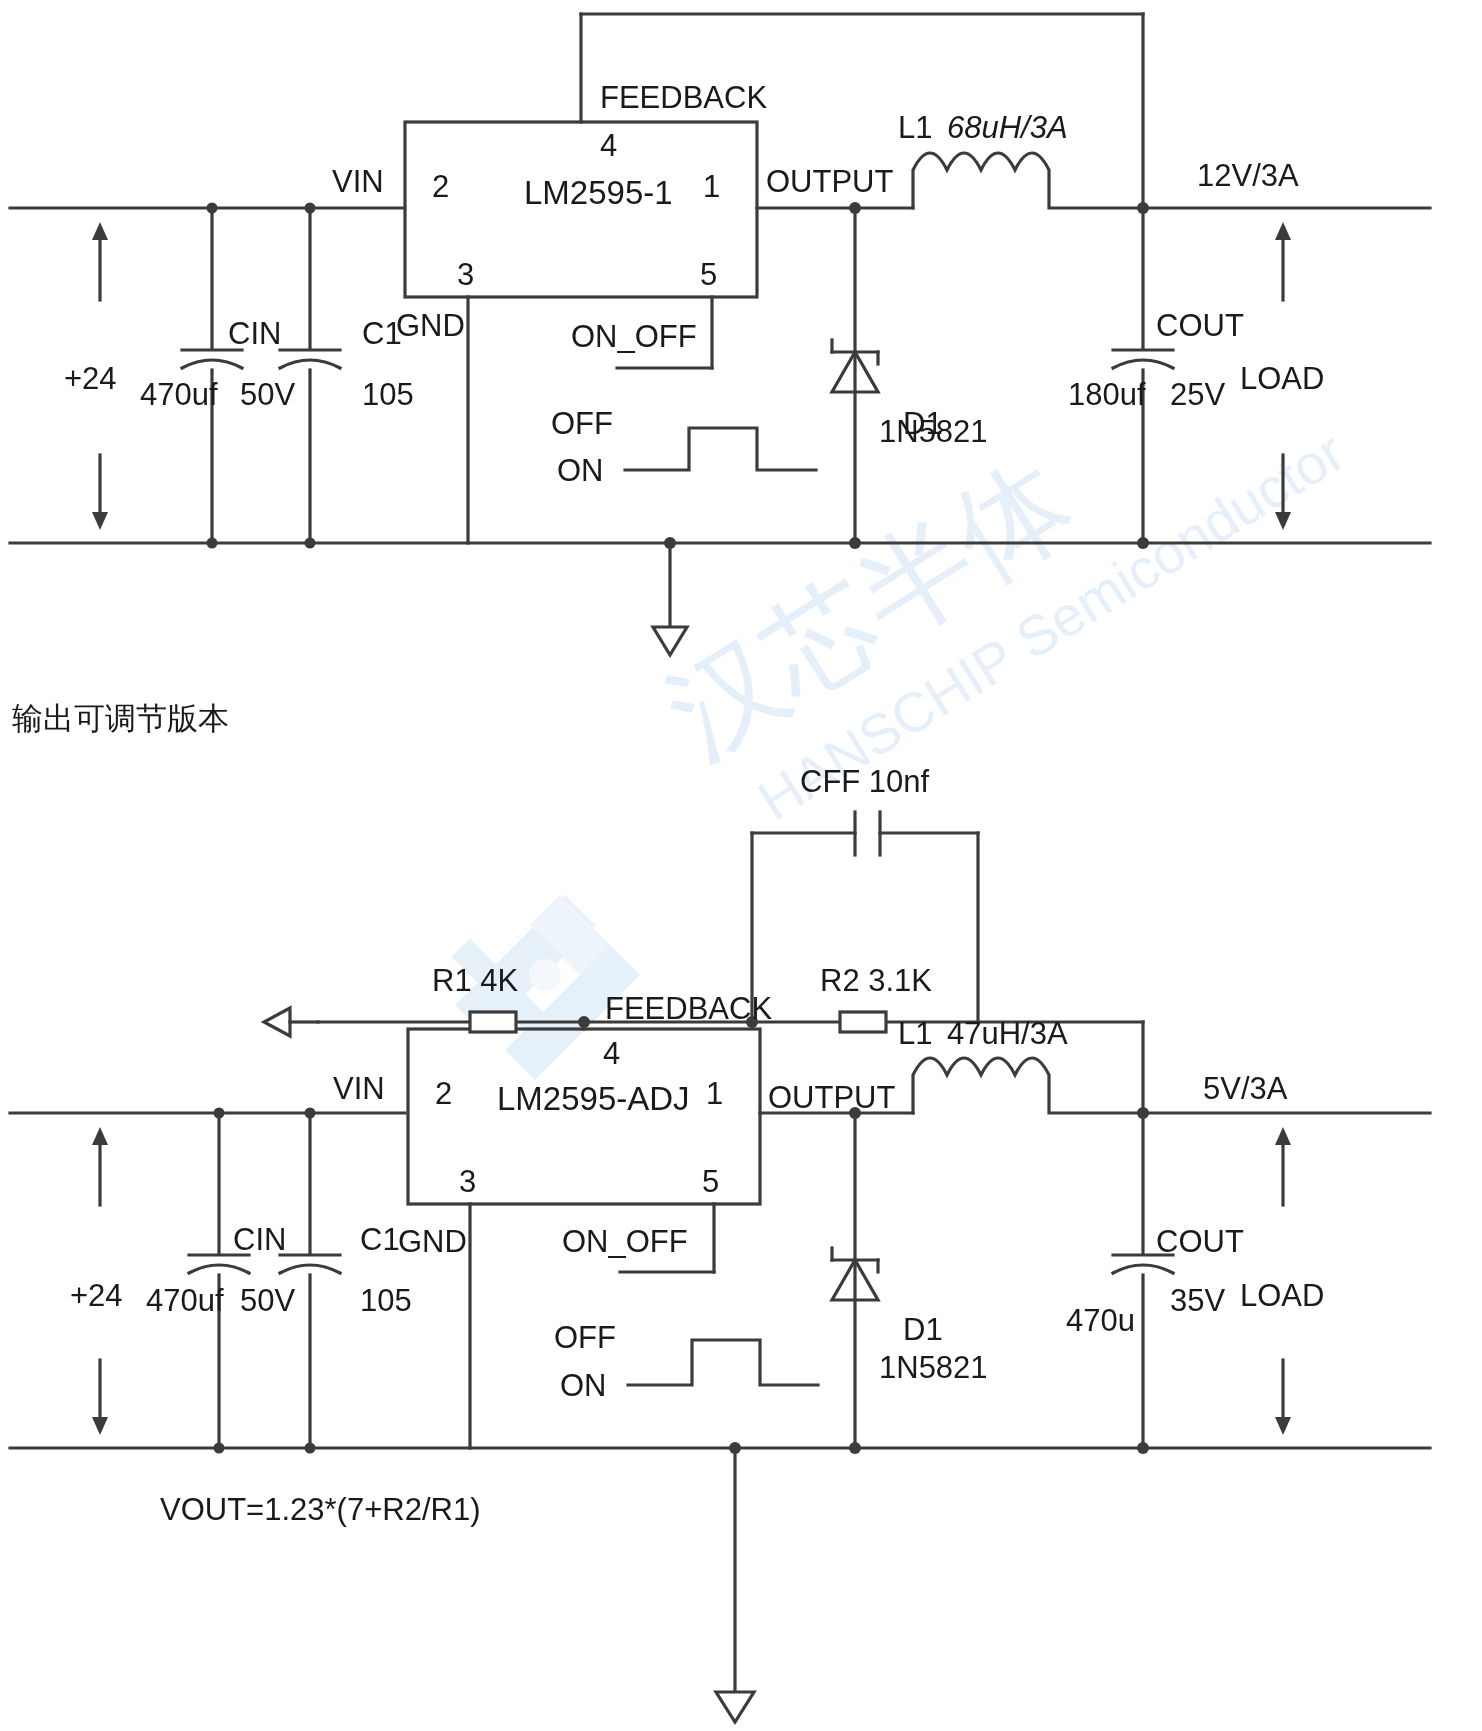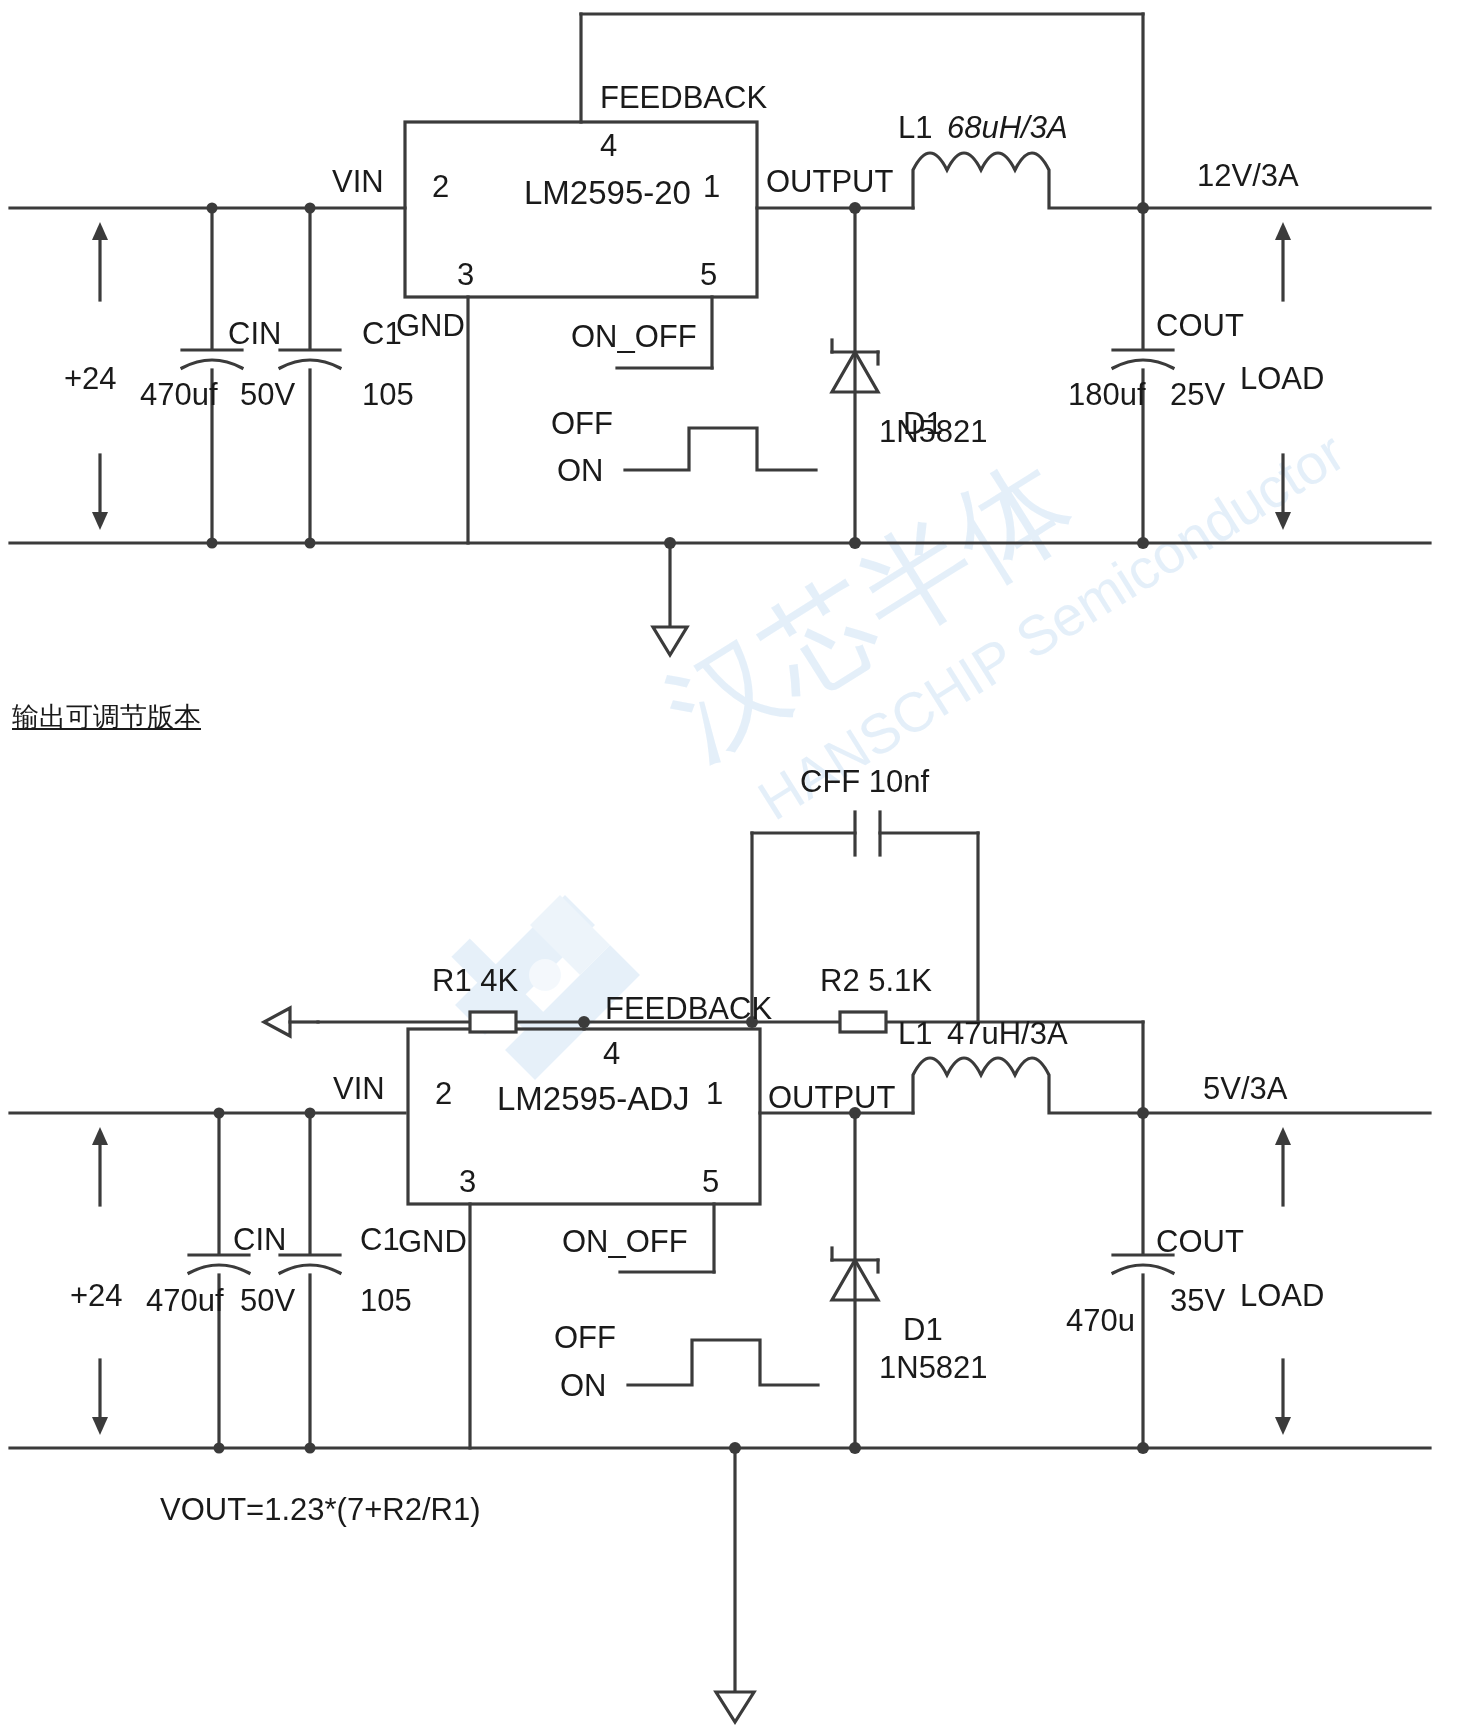--- a/index.html
+++ b/index.html
@@ -1,21 +1,21 @@
 <!DOCTYPE html>
 <html><head>
 <meta charset="utf-8">
 <style>
   html,body{margin:0;padding:0;background:#fff;}
   body{width:1482px;height:1731px;position:relative;
        font-family:"Liberation Sans","DejaVu Sans",sans-serif;color:#000;overflow:hidden;}
   .stage{position:absolute;left:0;top:0;width:1482px;height:1731px;}
   svg.sch{position:absolute;left:0;top:0;width:1482px;height:1731px;}
   .lbl{position:absolute;white-space:nowrap;color:#1a1a1a;font-size:31px;line-height:1;}
-  .cjk{font-family:"DejaVu Sans","Liberation Sans",sans-serif;font-size:27px;text-decoration:underline;}
+  .cjk{font-family:"DejaVu Sans","Liberation Sans",sans-serif;font-size:31px;}
 </style>
 </head>
 <body>
 
 <div class="stage">
 
   <svg class="sch" viewBox="0 0 1482 1731">
     <g transform="translate(700,760) rotate(-32)" opacity="0.55">
       <text x="0" y="0" font-family="DejaVu Sans, sans-serif" font-size="112" fill="#cfe3f5">汉芯半体</text>
       <text x="30" y="92" font-family="Liberation Sans, sans-serif" font-size="56" fill="#cfe3f5">HANSCHIP Semiconductor</text>
@@ -182,21 +182,21 @@
       <line x1="735" y1="1448" x2="735" y2="1690"></line>
       <circle cx="735" cy="1448" r="6" fill="#3b3b3b" stroke="none"></circle>
       <path d="M716,1692 L754,1692 L735,1722 Z" fill="none"></path>
     </g>
   </svg>
 
   <div class="lbl" style="left:600px;top:82px;">FEEDBACK</div>
   <div class="lbl" style="left:600px;top:130px;">4</div>
   <div class="lbl" style="left:332px;top:166px;">VIN</div>
   <div class="lbl" style="left:432px;top:171px;">2</div>
-  <div class="lbl" style="left:524px;top:176px;font-size:33px;">LM2595-20</div>
+  <div class="lbl" style="left:524px;top:176px;font-size:33px;">LM2595-1</div>
   <div class="lbl" style="left:703px;top:171px;">1</div>
   <div class="lbl" style="left:766px;top:166px;">OUTPUT</div>
   <div class="lbl" style="left:457px;top:259px;">3</div>
   <div class="lbl" style="left:700px;top:259px;">5</div>
   <div class="lbl" style="left:396px;top:310px;">GND</div>
   <div class="lbl" style="left:571px;top:321px;">ON_OFF</div>
   <div class="lbl" style="left:551px;top:408px;">OFF</div>
   <div class="lbl" style="left:557px;top:455px;">ON</div>
 
   <div class="lbl" style="left:64px;top:363px;">+24</div>
@@ -220,21 +220,21 @@
   <div class="lbl" style="left:1197px;top:160px;">12V/3A</div>
   <div class="lbl" style="left:1156px;top:310px;">COUT</div>
   <div class="lbl" style="left:1068px;top:379px;">180uf</div>
   <div class="lbl" style="left:1170px;top:379px;">25V</div>
   <div class="lbl" style="left:1240px;top:363px;">LOAD</div>
 
   <div class="lbl cjk" style="left:12px;top:703px;">输出可调节版本</div>
 
   <div class="lbl" style="left:800px;top:766px;">CFF   10nf</div>
   <div class="lbl" style="left:432px;top:965px;">R1  4K</div>
-  <div class="lbl" style="left:820px;top:965px;">R2  5.1K</div>
+  <div class="lbl" style="left:820px;top:965px;">R2  3.1K</div>
 
   <div class="lbl" style="left:605px;top:993px;">FEEDBACK</div>
   <div class="lbl" style="left:603px;top:1038px;">4</div>
   <div class="lbl" style="left:333px;top:1073px;">VIN</div>
   <div class="lbl" style="left:435px;top:1078px;">2</div>
   <div class="lbl" style="left:497px;top:1082px;font-size:33px;">LM2595-ADJ</div>
   <div class="lbl" style="left:706px;top:1078px;">1</div>
   <div class="lbl" style="left:768px;top:1082px;">OUTPUT</div>
   <div class="lbl" style="left:459px;top:1166px;">3</div>
   <div class="lbl" style="left:702px;top:1166px;">5</div>

